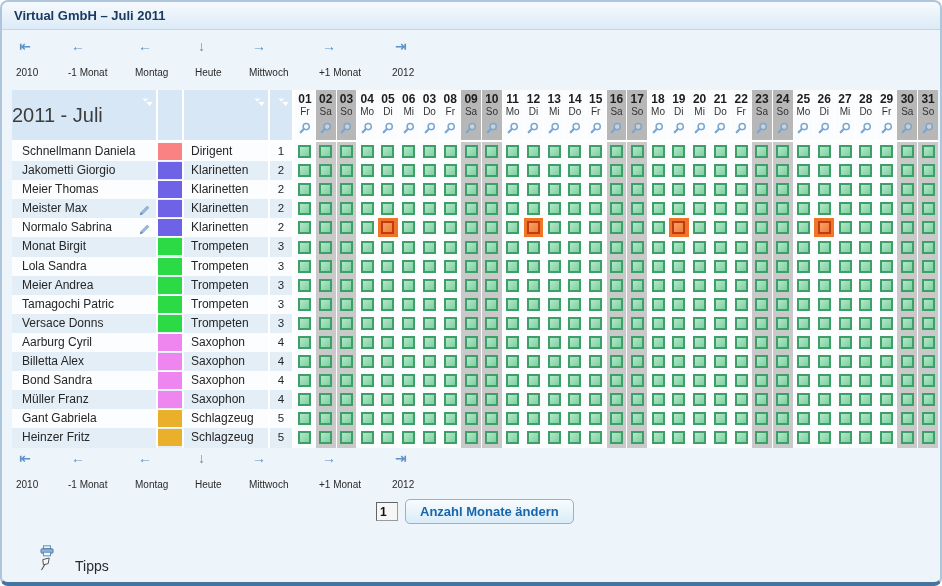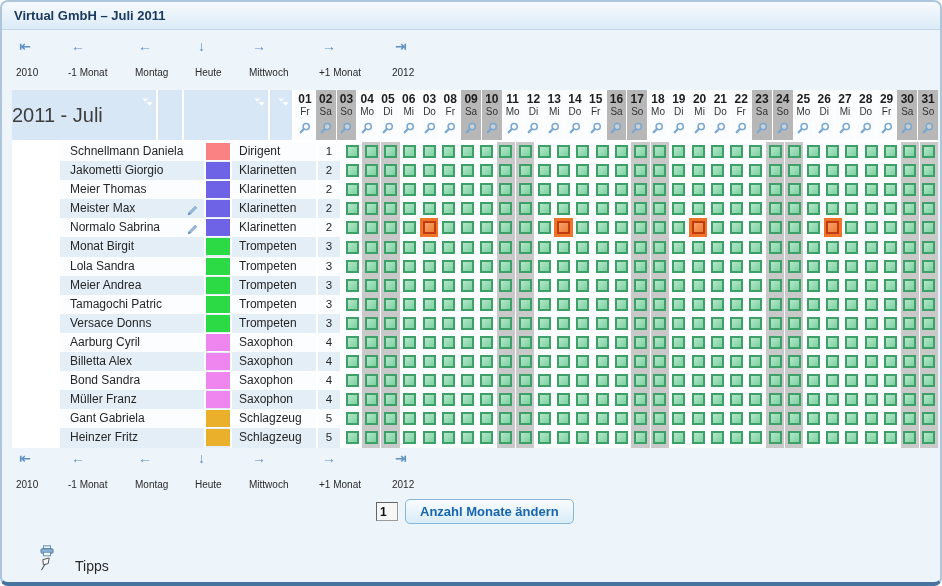--- a/index.html
+++ b/index.html
@@ -23,21 +23,21 @@
   .nav { position:absolute; left:0; right:0; height:48px; }
   .nav-top { top:36px; }
   .nav-bottom { top:448px; }
   .nav-item { position:absolute; top:0; display:flex; flex-direction:column; align-items:flex-start; cursor:pointer; }
   .nav-icon { font-size:14px; line-height:16px; height:16px; margin-left:3px; color:#5e92c6; font-weight:bold; }
   .nav-label { margin-top:13px; font-size:10px; color:#2a2a2a; white-space:nowrap; }
 
   
   .board { position:absolute; left:10px; top:88px; width:926px; background:#fff; }
   .bheader { display:flex; height:50px; margin-bottom:2px; }
-  .brow    { display:flex; height:19.1px;padding-left:48px; }
+  .brow    { display:flex; height:19.1px; }
 
   .c-name   { width:144px; margin-right:2px; }
   .c-swatch { width:24px;  margin-right:2px; }
   .c-role   { width:84px;  margin-right:2px; }
   .c-num    { width:22px;  margin-right:3px; }
   .c-days   { flex:1; display:grid; grid-template-columns:repeat(31,1fr); column-gap:1px; }
 
   .hcell { position:relative; background:#d7e7f5; }
   .hcell .sort { position:absolute; top:3px; right:3px; }
   .month-title { display:block; text-align:left; line-height:50px; font-size:20px; color:#3d3d3d; }

